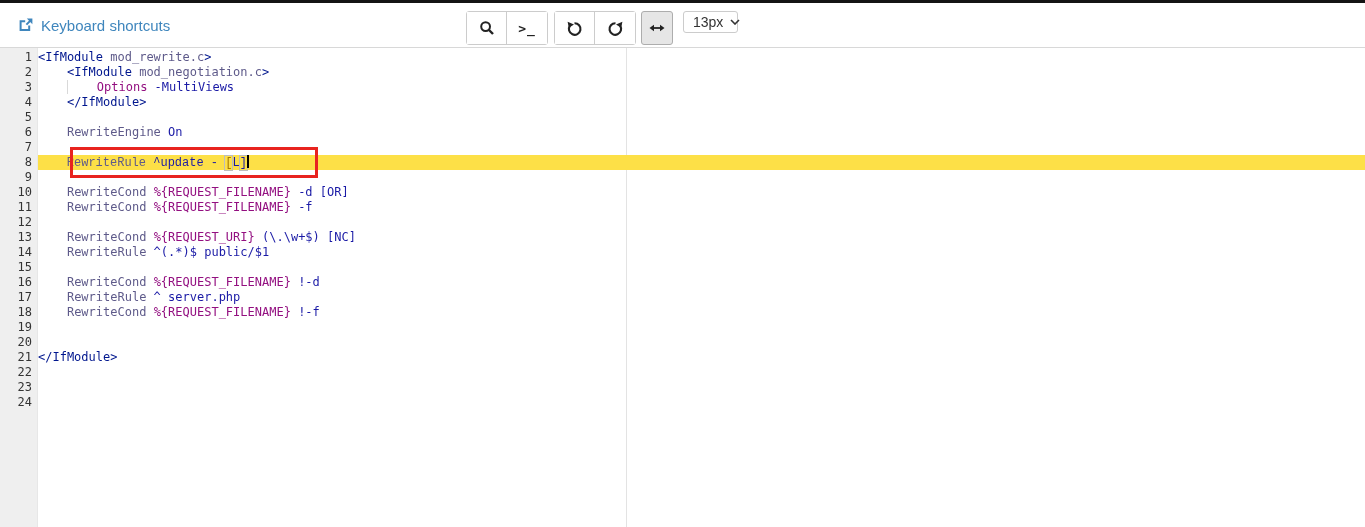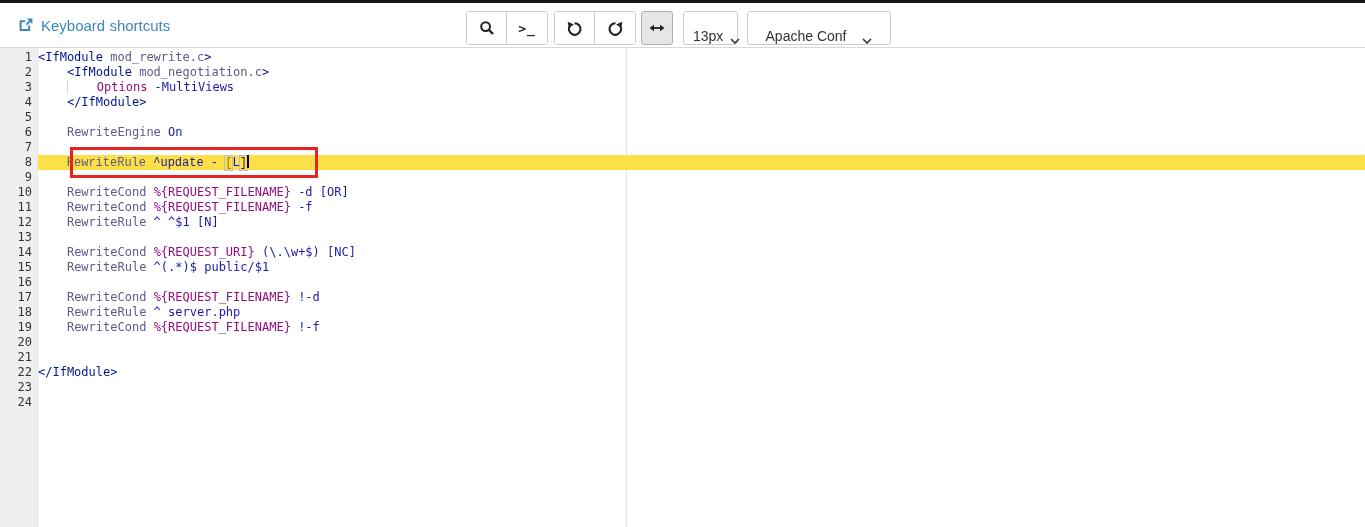--- a/index.html
+++ b/index.html
@@ -13,21 +13,21 @@
   
   .toolbar { position:absolute; left:0; top:3px; width:1365px; height:45px; background:#fff; border-bottom:1px solid #d8d8d8; }
   .ks-link { position:absolute; left:18px; top:0; height:44px; display:flex; align-items:center; gap:7px; color:#3f86bd; font-size:15px; cursor:pointer; }
   .btn-group { position:absolute; top:8px; height:34px; display:flex; border:1px solid #ccc; border-radius:3px; background:#fff; }
   #grp-find { left:466px; }
   #grp-undo { left:554px; }
   .btn { width:40px; height:32px; display:flex; align-items:center; justify-content:center; border-right:1px solid #ccc; cursor:pointer; background:#fff; }
   .btn:last-child { border-right:none; }
   .term-glyph { font-family:"DejaVu Sans Mono","Liberation Mono",monospace; font-weight:bold; font-size:13px; color:#222; letter-spacing:1px; }
   .wrap-btn { position:absolute; left:641px; top:8px; width:32px; height:34px; background:#e6e6e6; border:1px solid #adadad; border-radius:3px; display:flex; align-items:center; justify-content:center; cursor:pointer; }
-  .select { position:absolute; top:8px; height:34px; border:1px solid #ccc; border-radius:3px; background:#fff; display:flex; align-items:flex-end; font-size:14px; color:#333; cursor:pointer; }
+  .select { position:absolute; top:8px; height:22px; border:1px solid #ccc; border-radius:3px; background:#fff; display:flex; align-items:center; font-size:14px; color:#333; cursor:pointer; }
   #font-select { left:683px; width:55px; padding-left:9px; gap:7px; }
   #syntax-select { left:747px; width:144px; justify-content:center; gap:16px; }
 
   
   .editor { position:absolute; left:0; top:48px; width:1365px; height:479px; background:#fff;
             font-family:"DejaVu Sans Mono","Liberation Mono",monospace; font-size:12px; line-height:15px; }
   .gutter { position:absolute; left:0; top:0; bottom:0; width:38px; background:#efefef; border-right:1px solid #e7e7e7; padding-top:2px; color:#333; }
   .ln { height:15px; text-align:right; padding-right:5px; font-size:12px; }
   .code { position:absolute; left:38px; top:0; right:0; bottom:0; padding-top:2px; }
   .code-line { height:15px; white-space:pre; position:relative; z-index:1; }
@@ -114,28 +114,20 @@
 
   <div class="select" id="font-select">
     <span>13px</span>
     <span>
       <svg width="10" height="6" viewBox="0 0 10 6">
           <path d="M1 1 L5 5 L9 1" fill="none" stroke="#333" stroke-width="1.6"></path>
         </svg>
     </span>
   </div>
 
-  <div class="select" id="syntax-select">
-    <span>Apache Conf</span>
-    <span>
-      <svg width="10" height="6" viewBox="0 0 10 6">
-          <path d="M1 1 L5 5 L9 1" fill="none" stroke="#333" stroke-width="1.6"></path>
-        </svg>
-    </span>
-  </div>
 
 </div>
 
 <div class="editor">
   <div class="print-margin"></div>
   <div class="gutter">
       <div class="ln">1</div>
       <div class="ln">2</div>
       <div class="ln">3</div>
       <div class="ln">4</div>
@@ -165,21 +157,20 @@
       <div class="code-line"><span class="tk-ind">    </span><span class="tk-tag">&lt;IfModule</span><span class="tk-dir"> mod_negotiation.c</span><span class="tk-tag">&gt;</span></div>
       <div class="code-line"><span class="tk-ind">    </span><span class="tk-indg">    </span><span class="tk-kw">Options</span><span class="tk-val"> -MultiViews</span></div>
       <div class="code-line"><span class="tk-ind">    </span><span class="tk-tag">&lt;/IfModule&gt;</span></div>
       <div class="code-line"></div>
       <div class="code-line"><span class="tk-ind">    </span><span class="tk-dir">RewriteEngine</span><span class="tk-val"> On</span></div>
       <div class="code-line"></div>
       <div class="code-line active"><span class="tk-ind">    </span><span class="tk-dir">RewriteRule</span><span class="tk-val"> ^update - </span><span class="tk-brop">[</span><span class="tk-val">L</span><span class="tk-brcl">]</span><span class="cursor"></span></div>
       <div class="code-line"></div>
       <div class="code-line"><span class="tk-ind">    </span><span class="tk-dir">RewriteCond</span><span class="tk-txt"> </span><span class="tk-kw">%{REQUEST_FILENAME}</span><span class="tk-val"> -d [OR]</span></div>
       <div class="code-line"><span class="tk-ind">    </span><span class="tk-dir">RewriteCond</span><span class="tk-txt"> </span><span class="tk-kw">%{REQUEST_FILENAME}</span><span class="tk-val"> -f</span></div>
-      <div class="code-line"><span class="tk-ind">    </span><span class="tk-dir">RewriteRule</span><span class="tk-val"> ^ ^$1 [N]</span></div>
       <div class="code-line"></div>
       <div class="code-line"><span class="tk-ind">    </span><span class="tk-dir">RewriteCond</span><span class="tk-txt"> </span><span class="tk-kw">%{REQUEST_URI}</span><span class="tk-val"> (\.\w+$) [NC]</span></div>
       <div class="code-line"><span class="tk-ind">    </span><span class="tk-dir">RewriteRule</span><span class="tk-val"> ^(.*)$ public/$1</span></div>
       <div class="code-line"></div>
       <div class="code-line"><span class="tk-ind">    </span><span class="tk-dir">RewriteCond</span><span class="tk-txt"> </span><span class="tk-kw">%{REQUEST_FILENAME}</span><span class="tk-val"> !-d</span></div>
       <div class="code-line"><span class="tk-ind">    </span><span class="tk-dir">RewriteRule</span><span class="tk-val"> ^ server.php</span></div>
       <div class="code-line"><span class="tk-ind">    </span><span class="tk-dir">RewriteCond</span><span class="tk-txt"> </span><span class="tk-kw">%{REQUEST_FILENAME}</span><span class="tk-val"> !-f</span></div>
       <div class="code-line"></div>
       <div class="code-line"></div>
       <div class="code-line"><span class="tk-tag">&lt;/IfModule&gt;</span></div>

